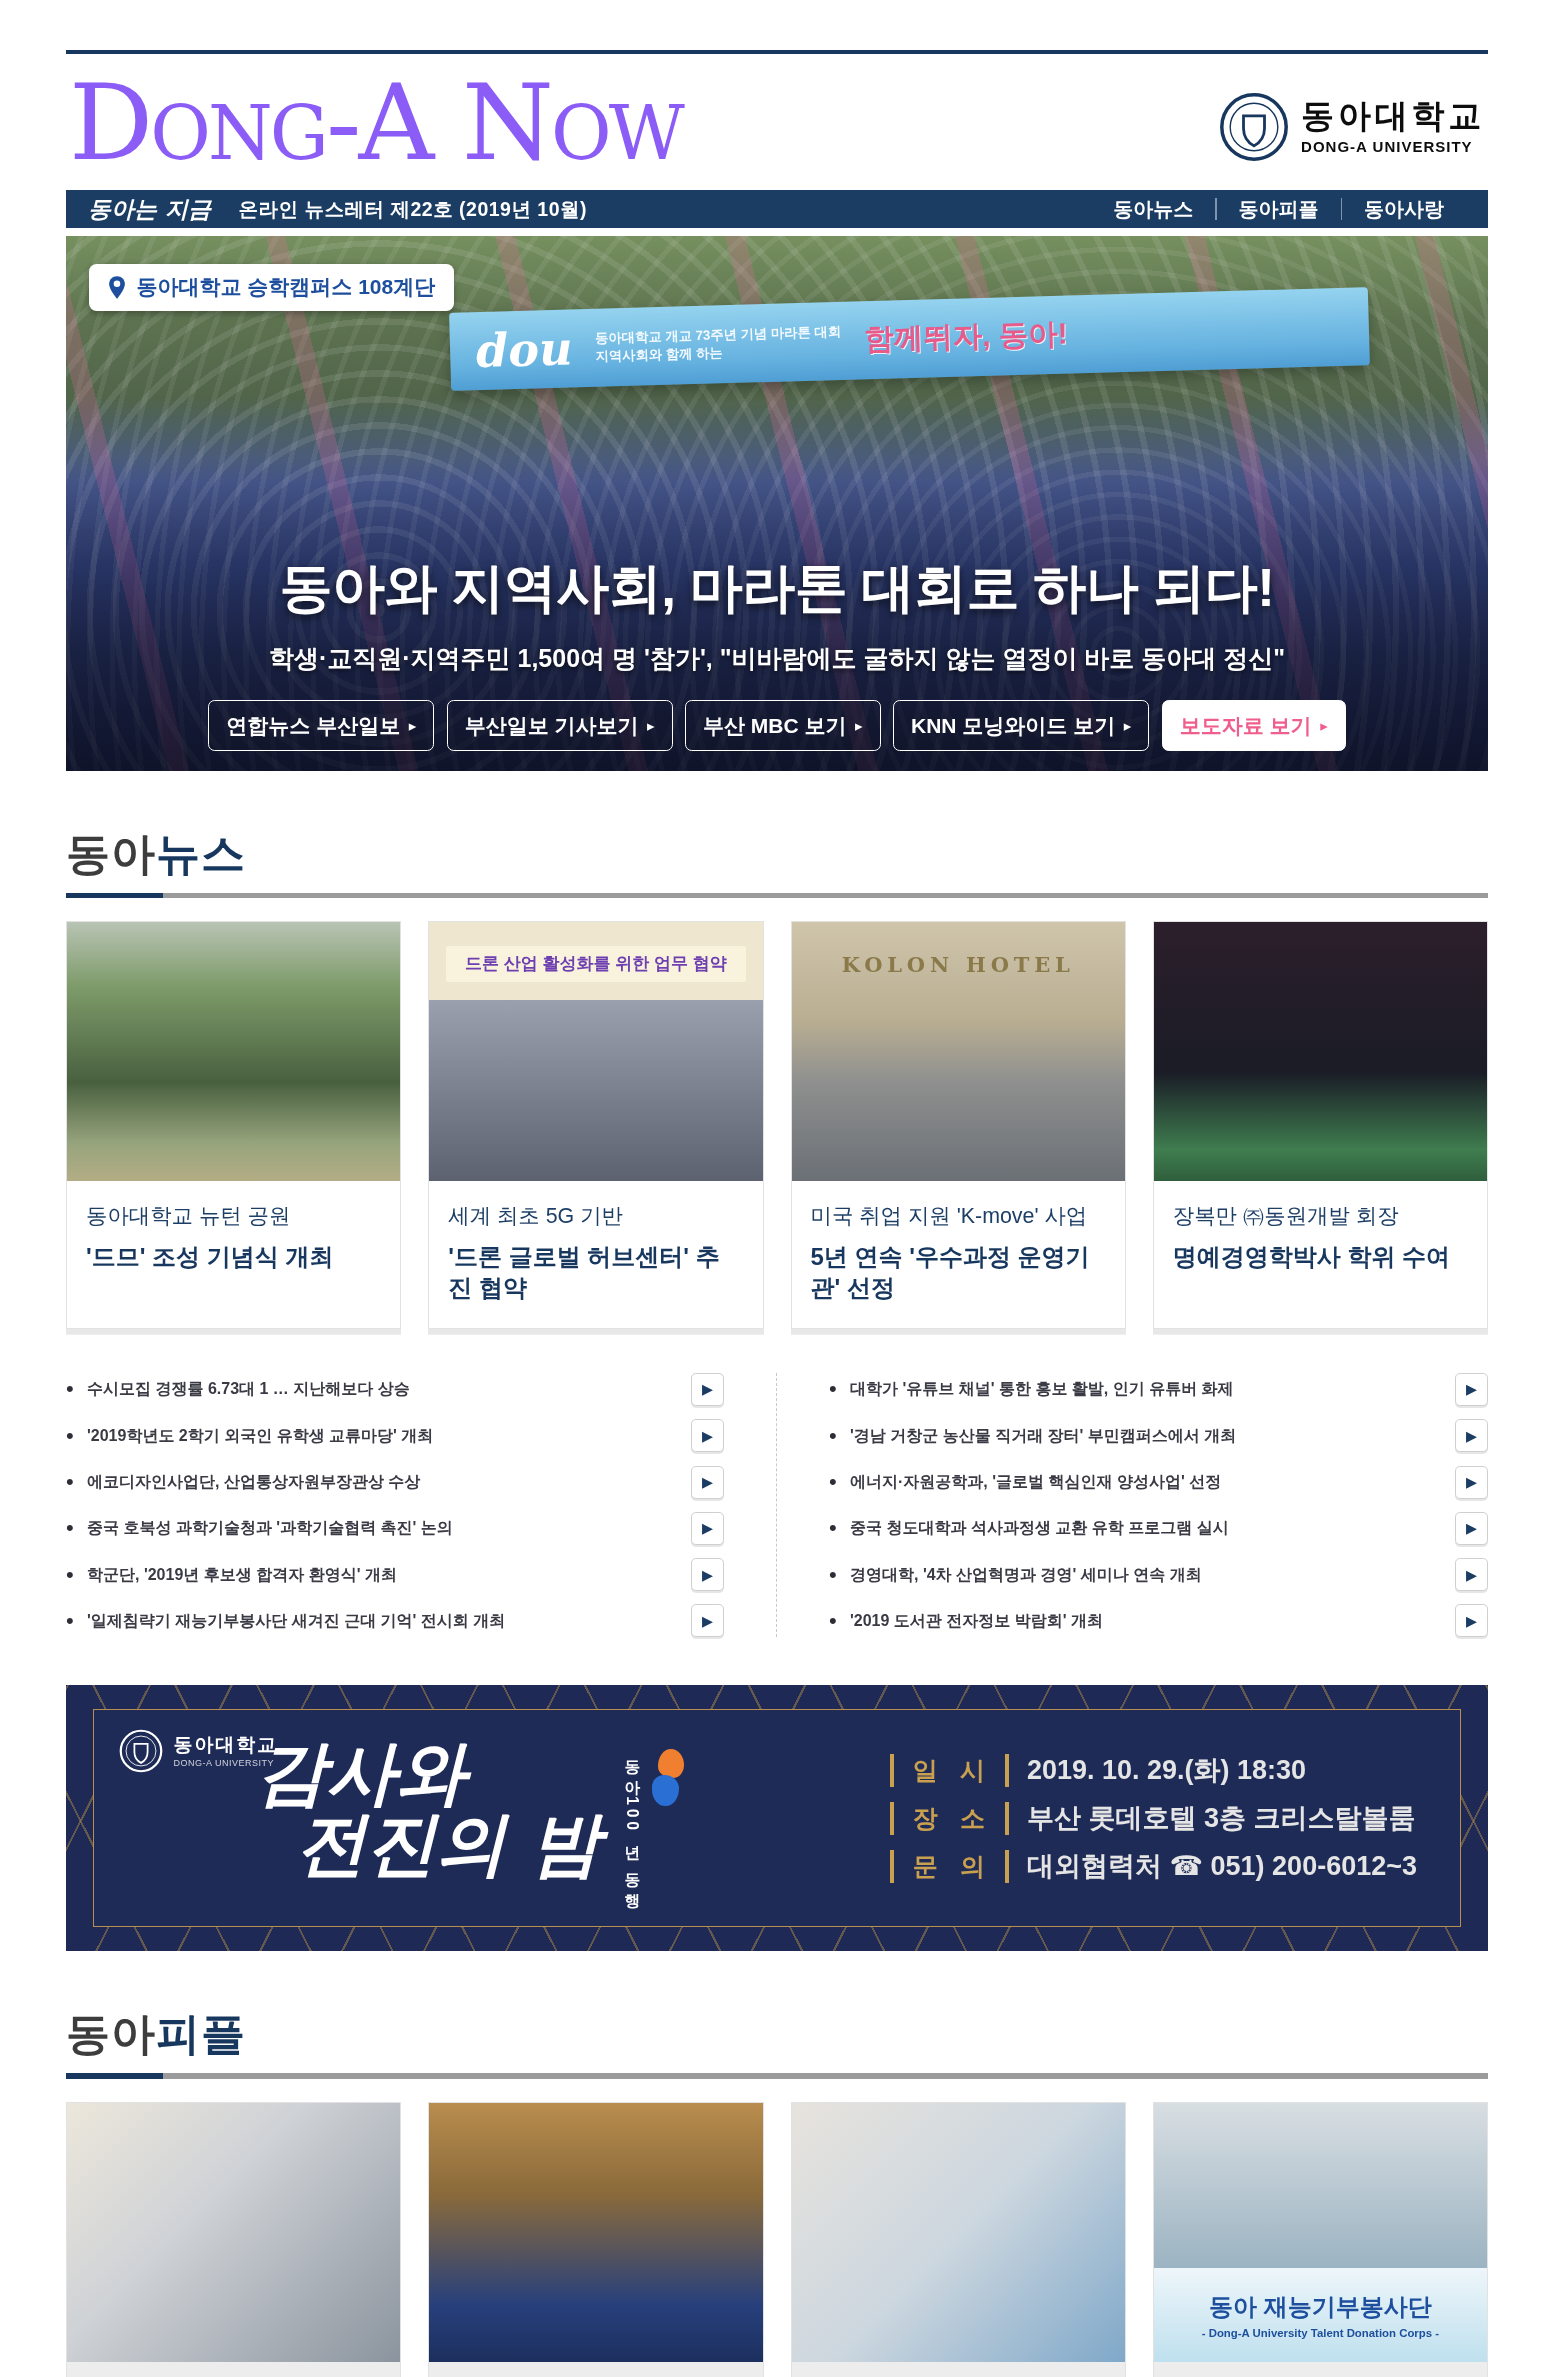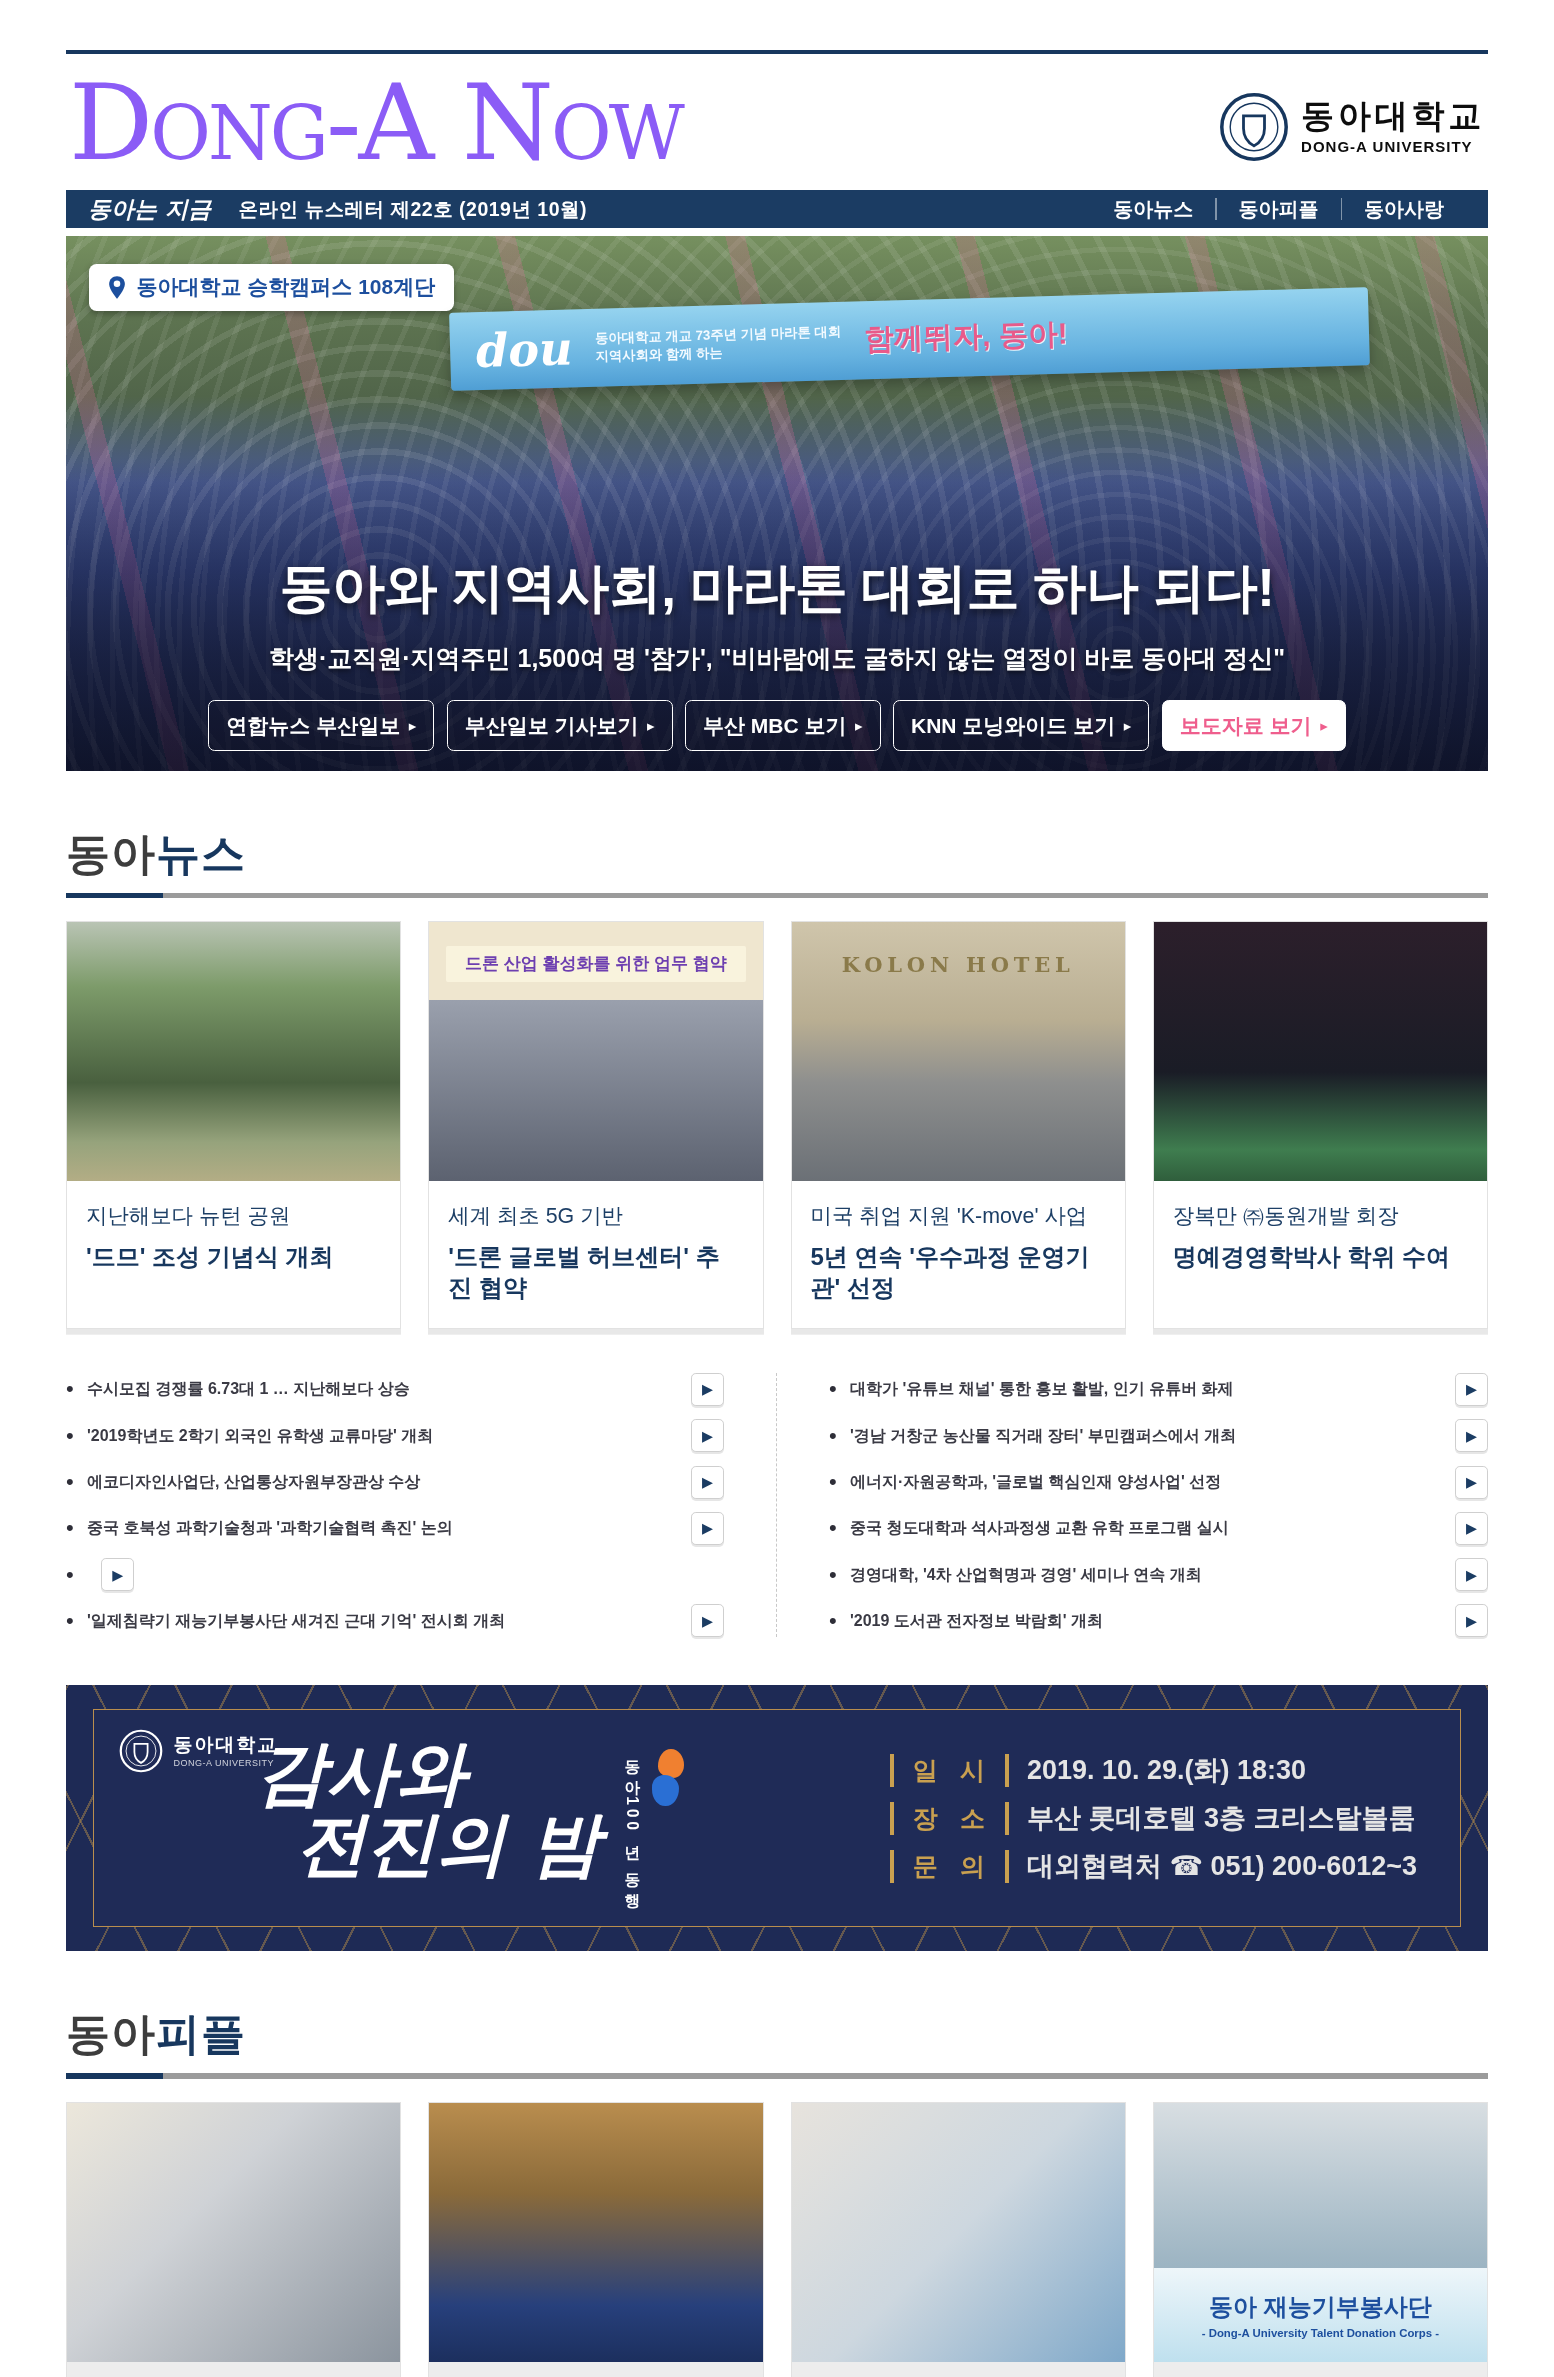--- a/index.html
+++ b/index.html
@@ -208,21 +208,21 @@
   </div>
 
   <div class="section">
     <div class="sec-title"><span>동아</span><span class="hl">뉴스</span></div>
     <div class="sec-rule"></div>
 
     <div class="cards4">
       <div class="card">
         <div class="card-img ph-n1"></div>
         <div class="card-cap">
-          <div class="cap1">지난해보다 뉴턴 공원</div>
+          <div class="cap1">동아대학교 뉴턴 공원</div>
           <div class="cap2">'드므' 조성 기념식 개최</div>
         </div>
       </div>
       <div class="card">
         <div class="card-img ph-n2">
           <div class="ph-label">드론 산업 활성화를 위한 업무 협약</div>
         </div>
         <div class="card-cap">
           <div class="cap1">세계 최초 5G 기반</div>
           <div class="cap2">'드론 글로벌 허브센터' 추진 협약</div>
@@ -263,20 +263,21 @@
           <span class="li-text">에코디자인사업단, 산업통상자원부장관상 수상</span>
           <span class="li-btn">▶</span>
         </div>
         <div class="list-item">
           <span class="li-bullet">•</span>
           <span class="li-text">중국 호북성 과학기술청과 '과학기술협력 촉진' 논의</span>
           <span class="li-btn">▶</span>
         </div>
         <div class="list-item">
           <span class="li-bullet">•</span>
+          <span class="li-text">학군단, '2019년 후보생 합격자 환영식' 개최</span>
           <span class="li-btn">▶</span>
         </div>
         <div class="list-item">
           <span class="li-bullet">•</span>
           <span class="li-text">'일제침략기 재능기부봉사단 새겨진 근대 기억' 전시회 개최</span>
           <span class="li-btn">▶</span>
         </div>
       </div>
       <div class="nl-col right">
         <div class="list-item">

